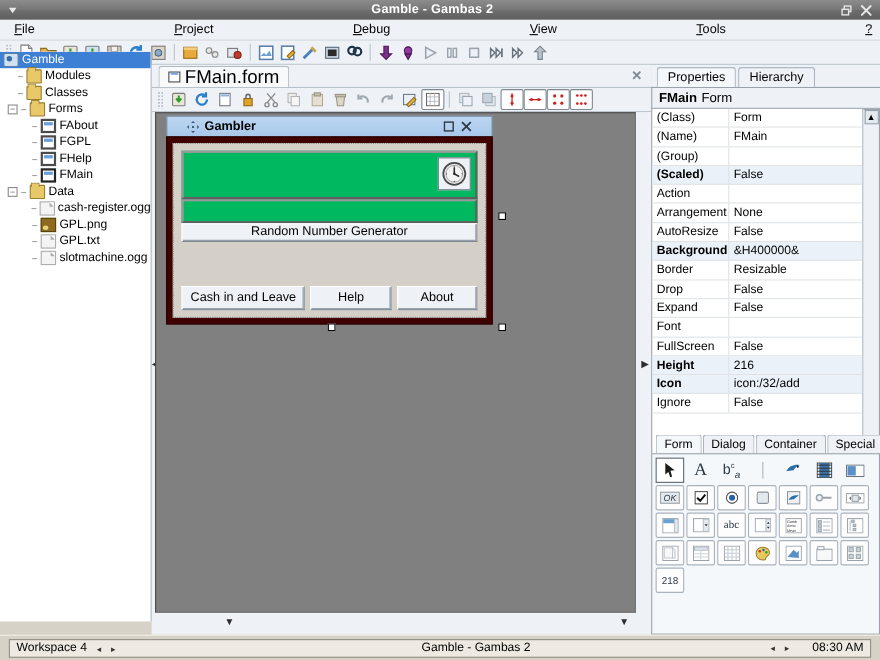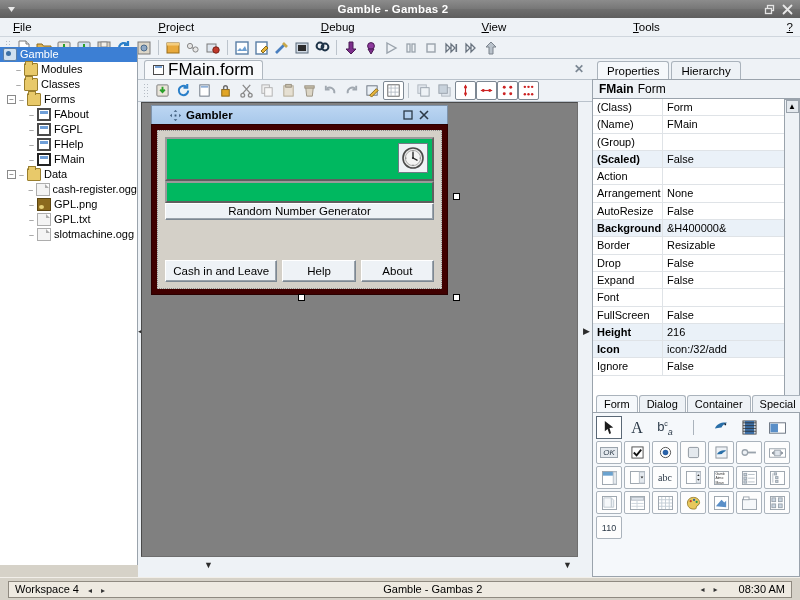--- a/index.html
+++ b/index.html
@@ -974,21 +974,21 @@
             <svg width="15" height="14" viewBox="0 0 16 15">
                 <rect x="0.5" y="0.5" width="15" height="14" fill="#fff" stroke="#9aa3ac"></rect>
                 <rect x="2" y="2" width="4" height="4" fill="#c9d4df" stroke="#9aa3ac"></rect>
                 <rect x="9" y="2" width="4" height="4" fill="#c9d4df" stroke="#9aa3ac"></rect>
                 <rect x="2" y="8.5" width="4" height="4" fill="#c9d4df" stroke="#9aa3ac"></rect>
                 <rect x="9" y="8.5" width="4" height="4" fill="#c9d4df" stroke="#9aa3ac"></rect>
               </svg>
           </div>
 
           <div class="tcell boxed">
-            <span style="font-size:9px;font-family:'Liberation Sans',sans-serif;">110</span>
+            <span style="font-size:9px;font-family:'Liberation Sans',sans-serif;">218</span>
           </div>
         </div>
       </div>
     </div>
   </div>
 
   <div class="taskbar">
     <div class="tbpanel">
       <div class="tb-ws">
         <span>Workspace 4</span>

